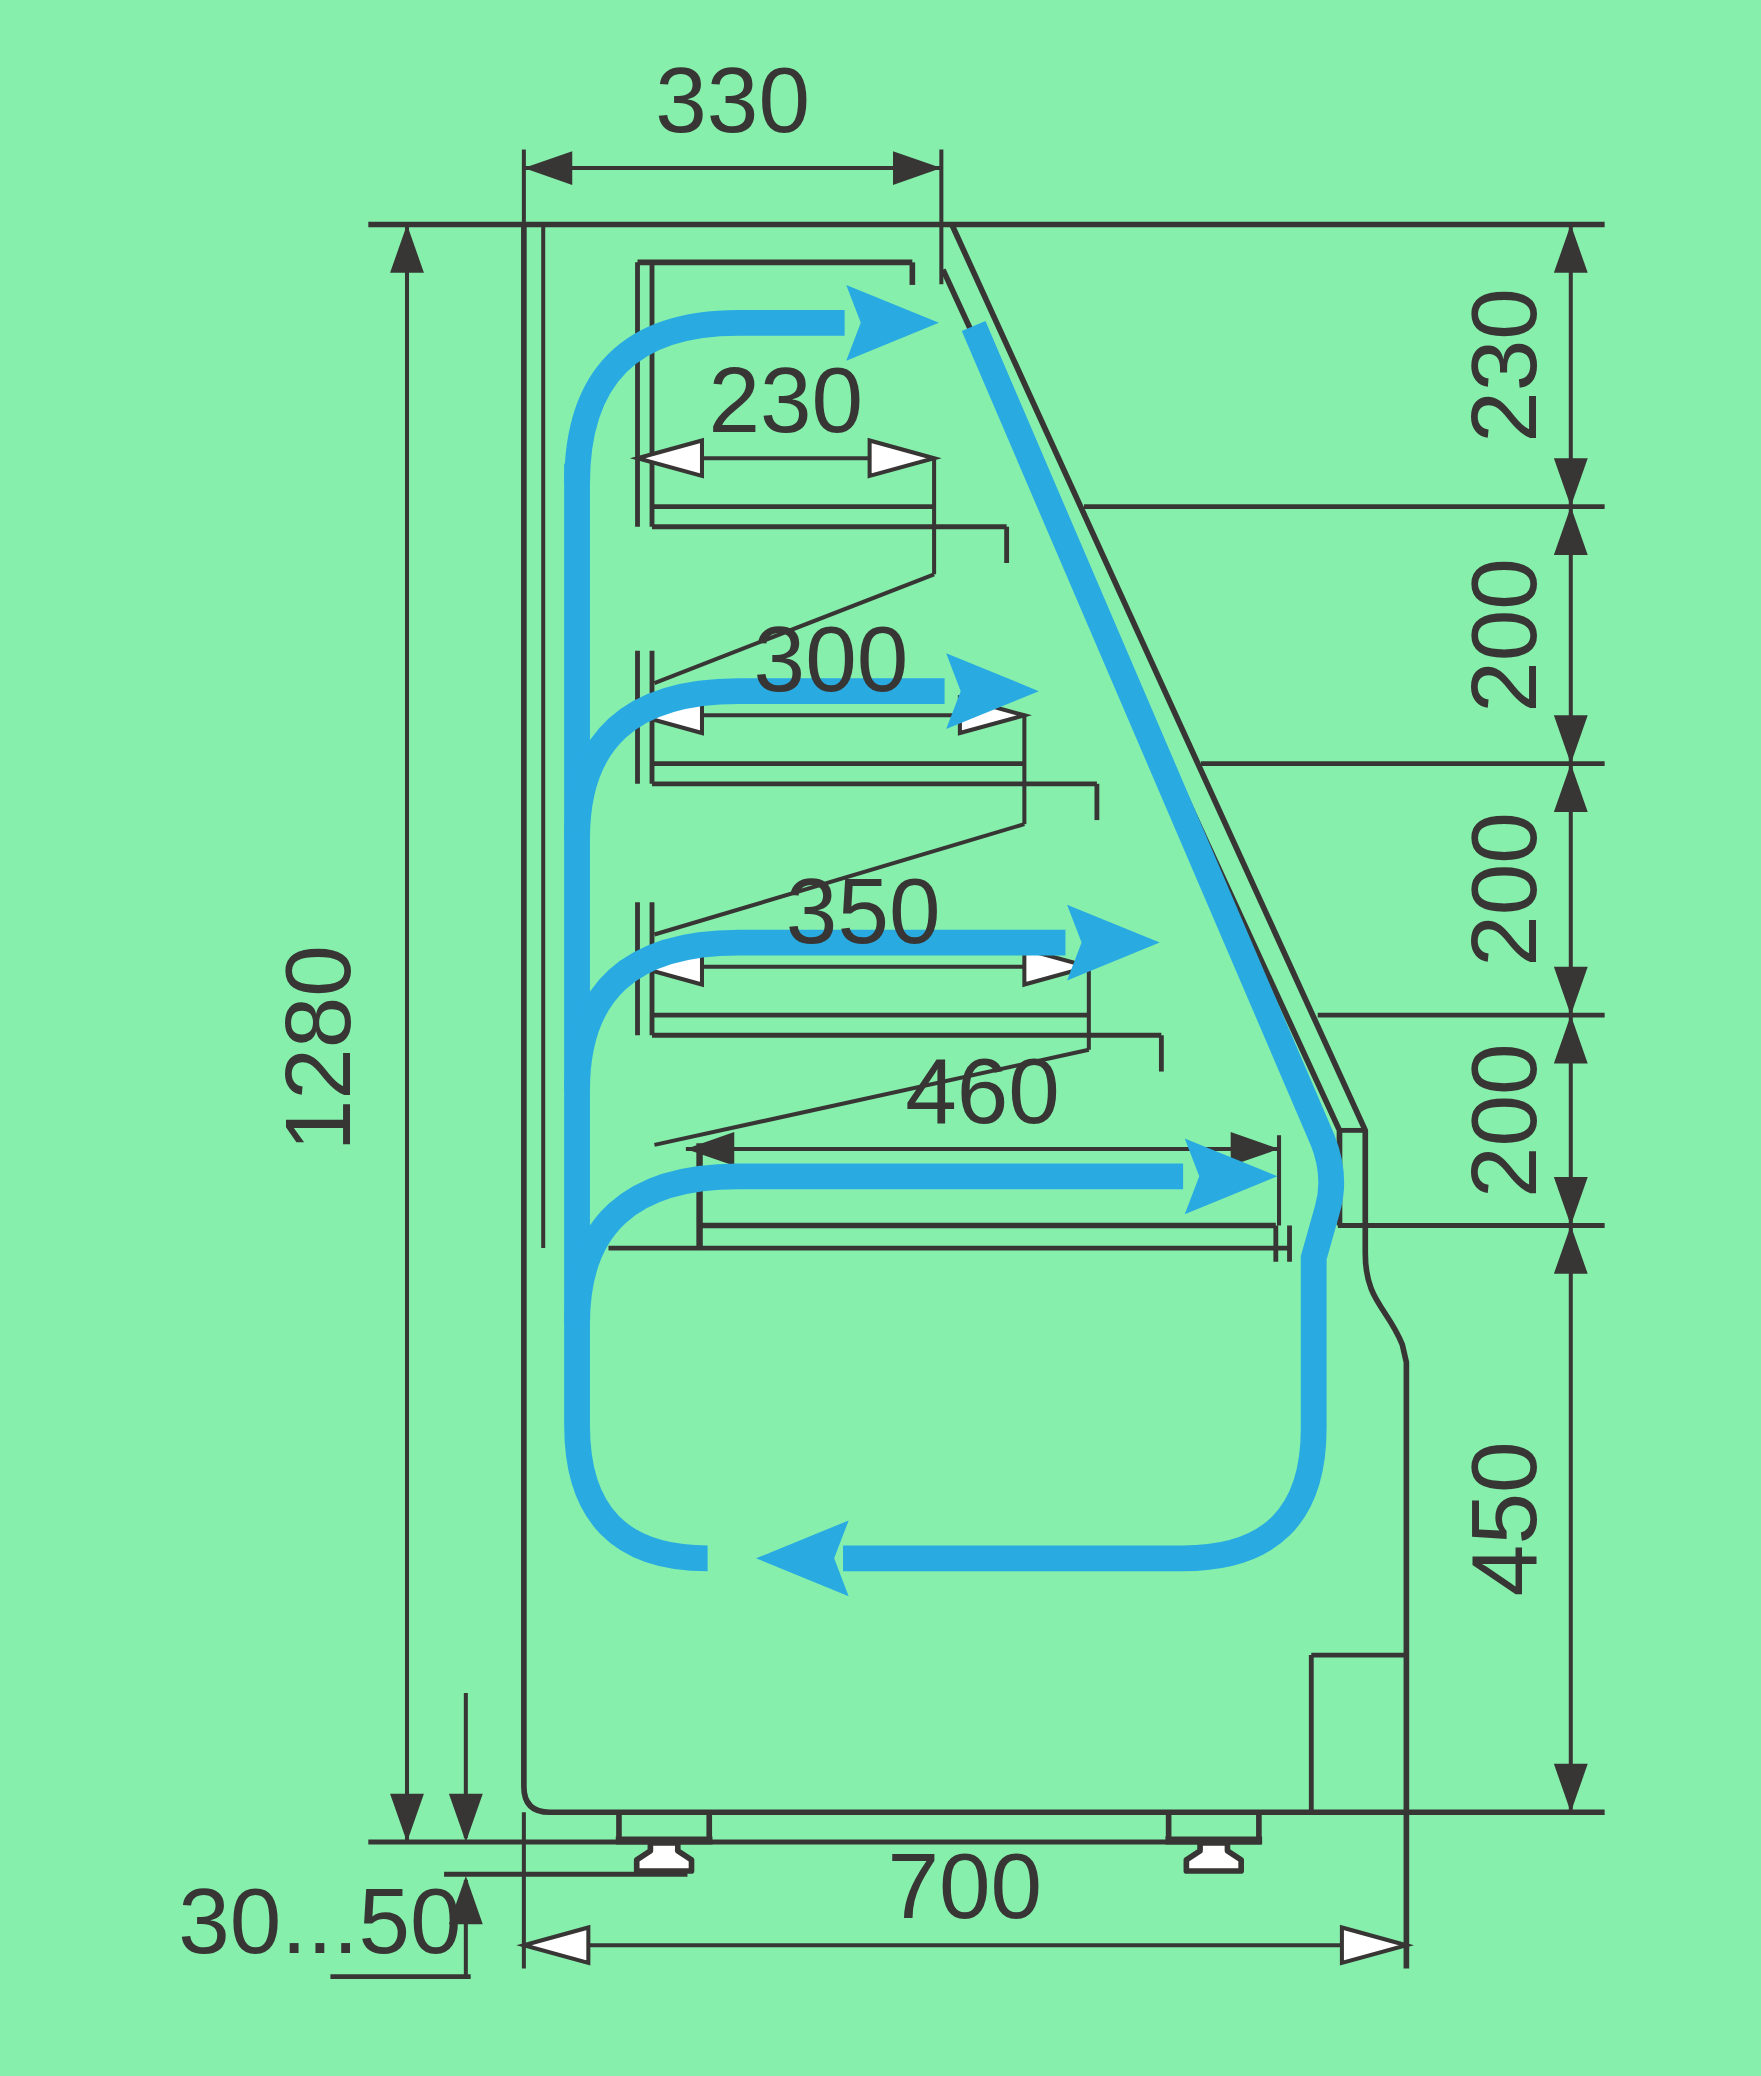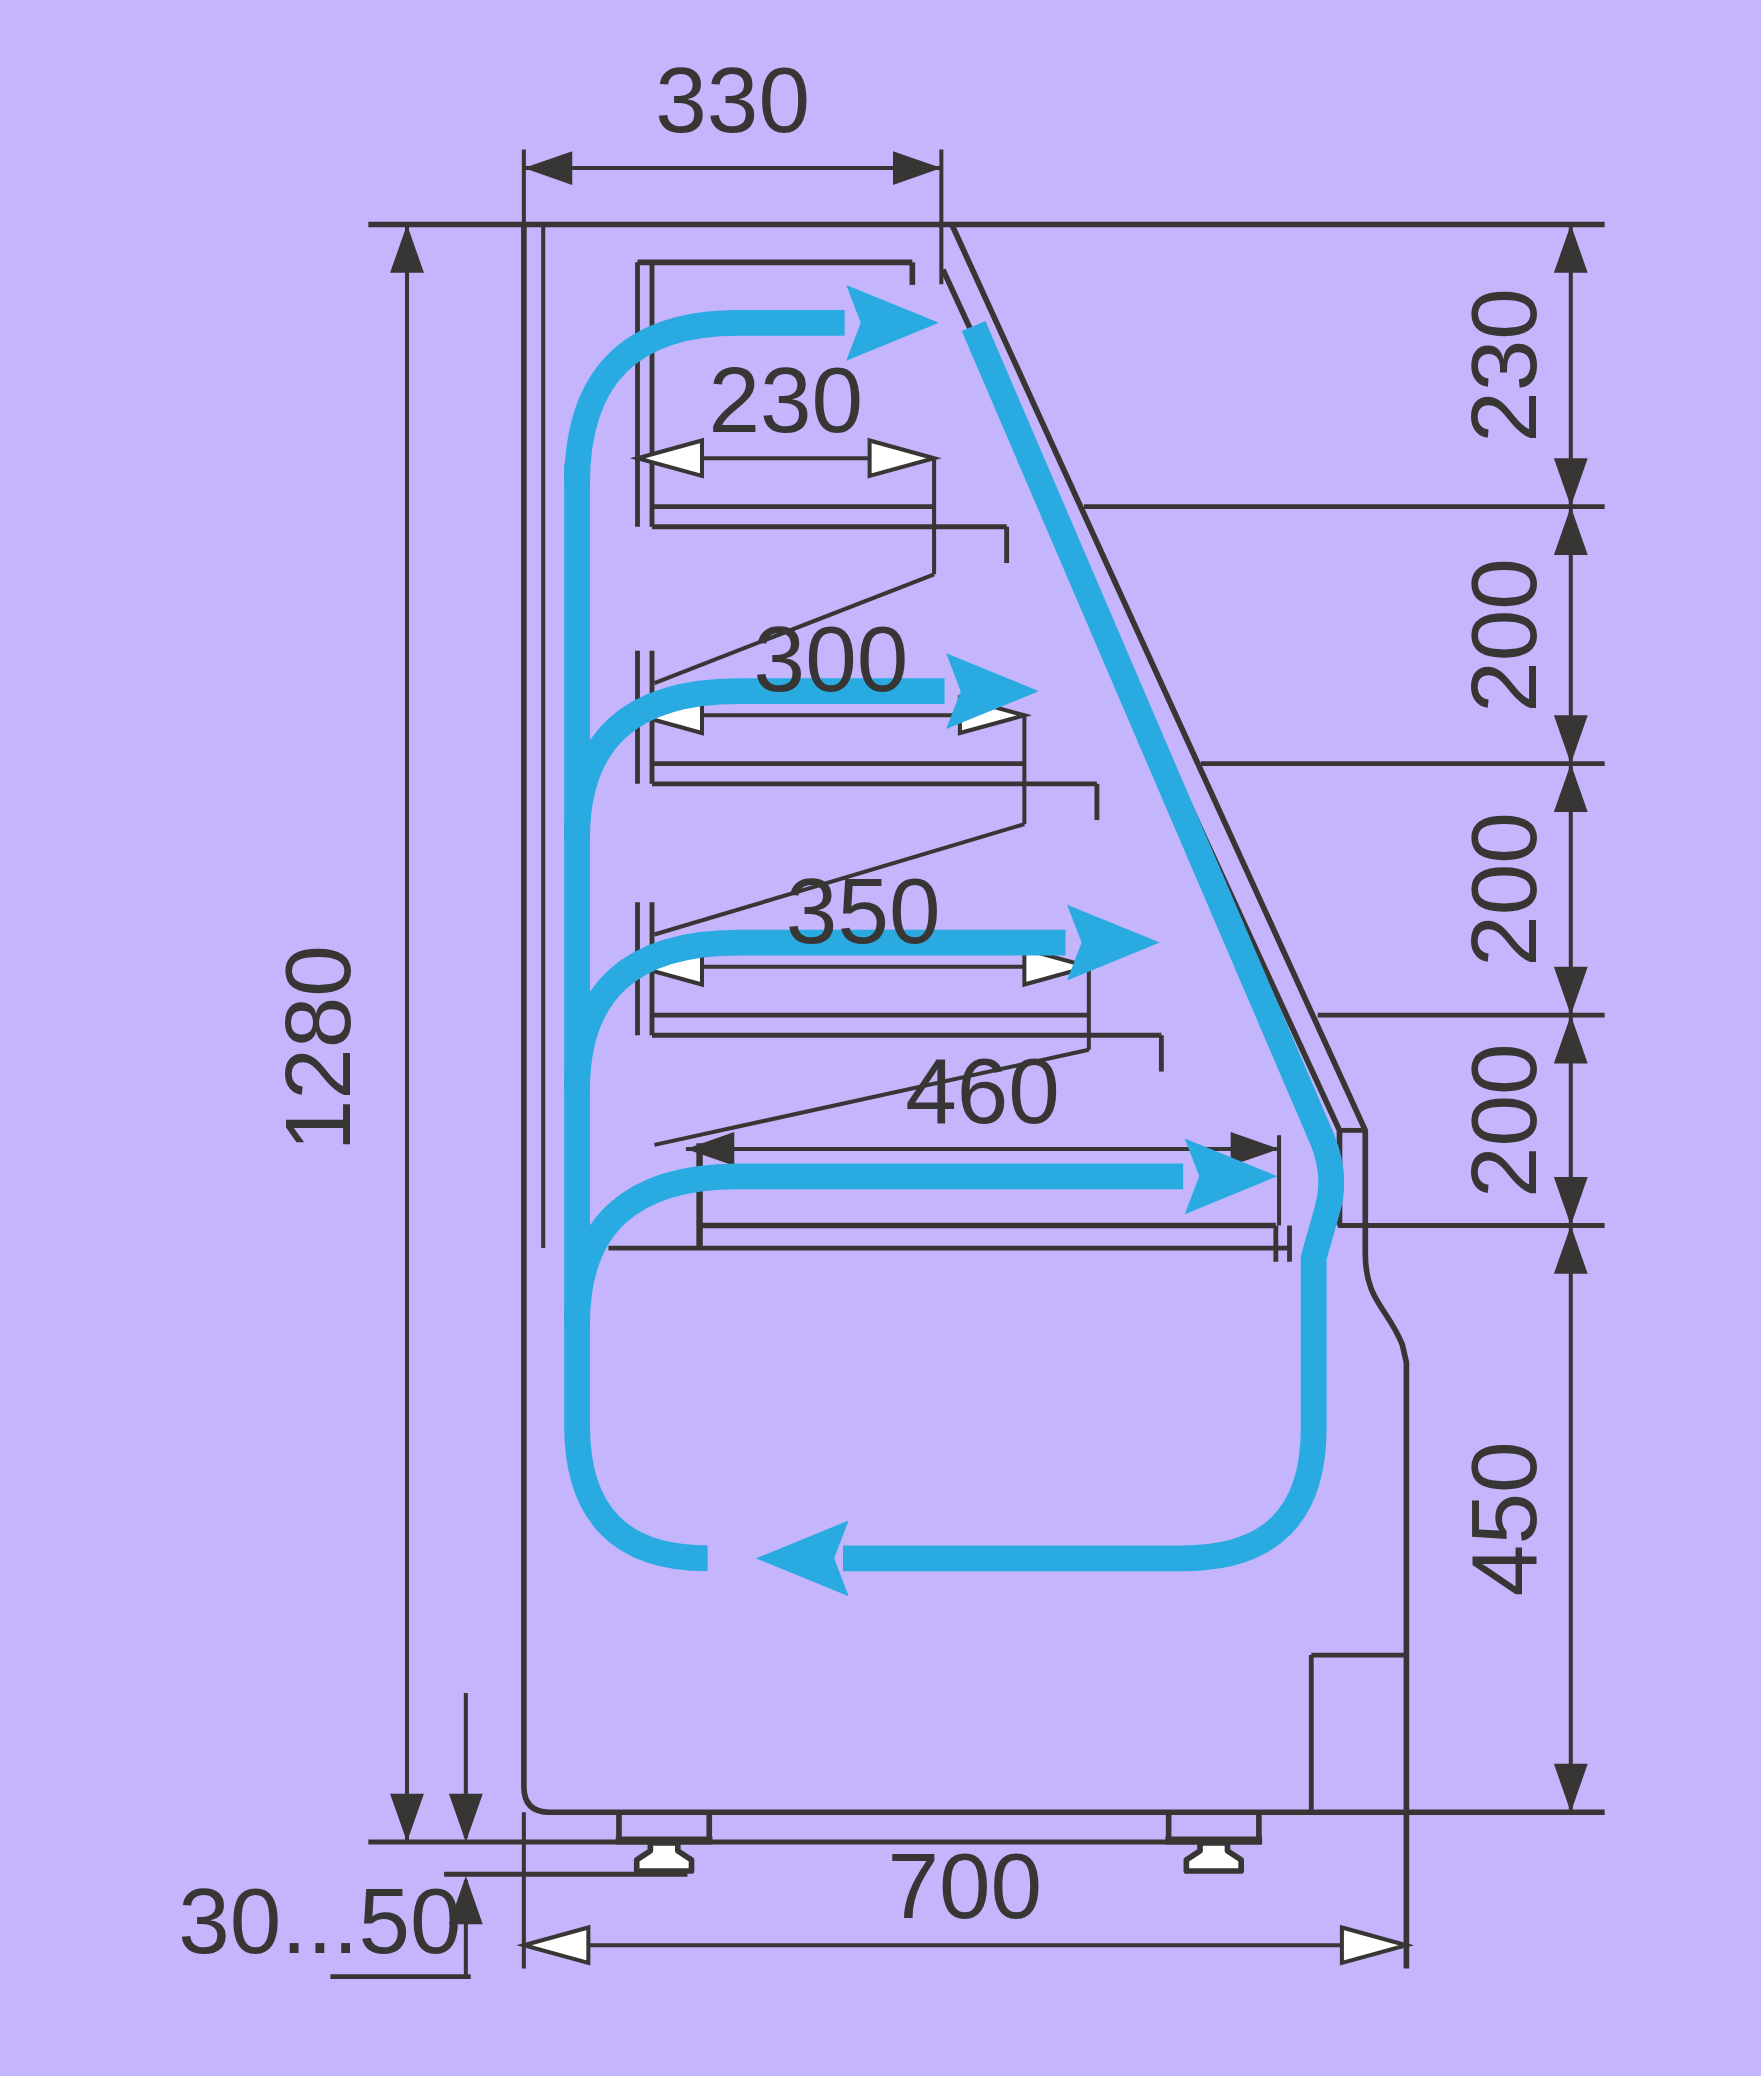--- a/index.html
+++ b/index.html
@@ -1,16 +1,16 @@
 <!DOCTYPE html>
 <html style="font-size:13px"><head>
 <meta charset="utf-8">
 <style>
   html,body{margin:0;padding:0;background:#ffffff;}
-  #stage{width:1761px;height:2077px;position:relative;background:#c4b5fd;overflow:hidden;}
+  #stage{width:1761px;height:2077px;position:relative;background:#86efac;overflow:hidden;}
   svg{display:block;}
   text{font-family:"Liberation Sans","DejaVu Sans",sans-serif;font-weight:400;}
 </style>
 </head>
 <body>
 
 <div id="stage">
   <svg id="drawing" width="1761" height="2077" viewBox="0 0 2185 2576" xmlns="http://www.w3.org/2000/svg">
       <line x1="457" y1="278" x2="1991" y2="278" stroke="#383634" stroke-width="7"></line>
       <line x1="791" y1="325" x2="1132" y2="325" stroke="#383634" stroke-width="7"></line>

